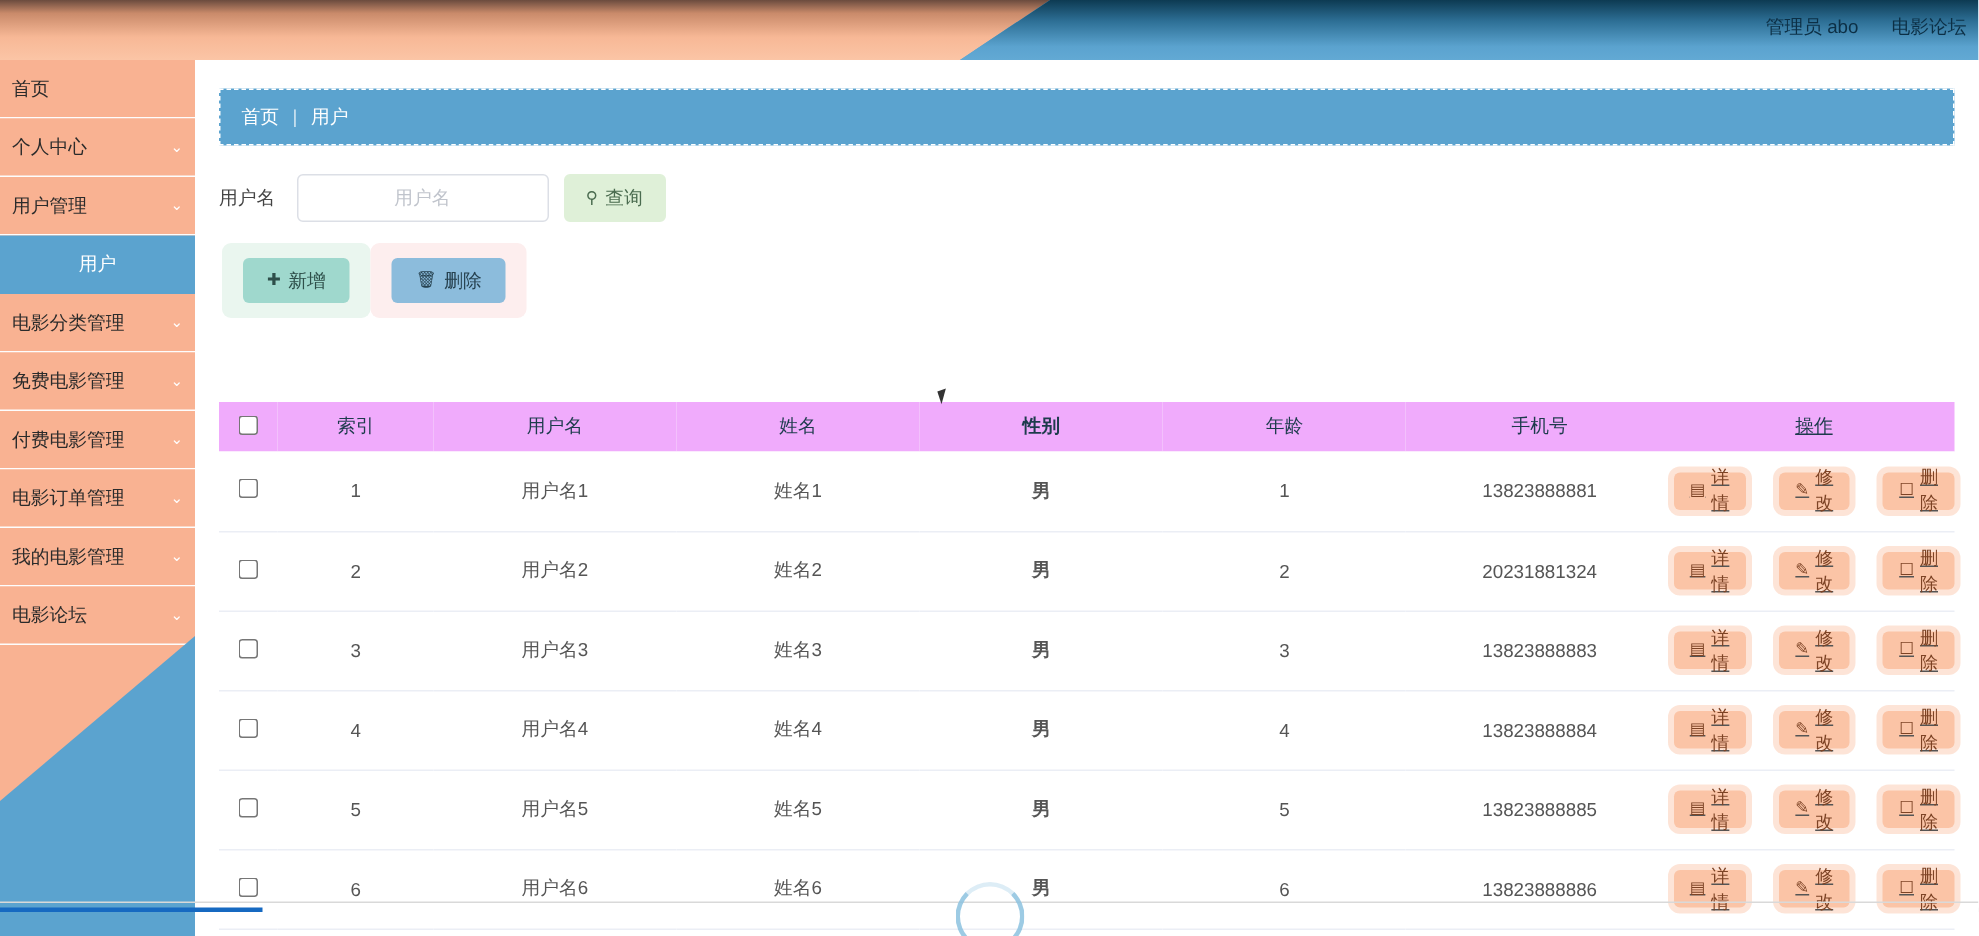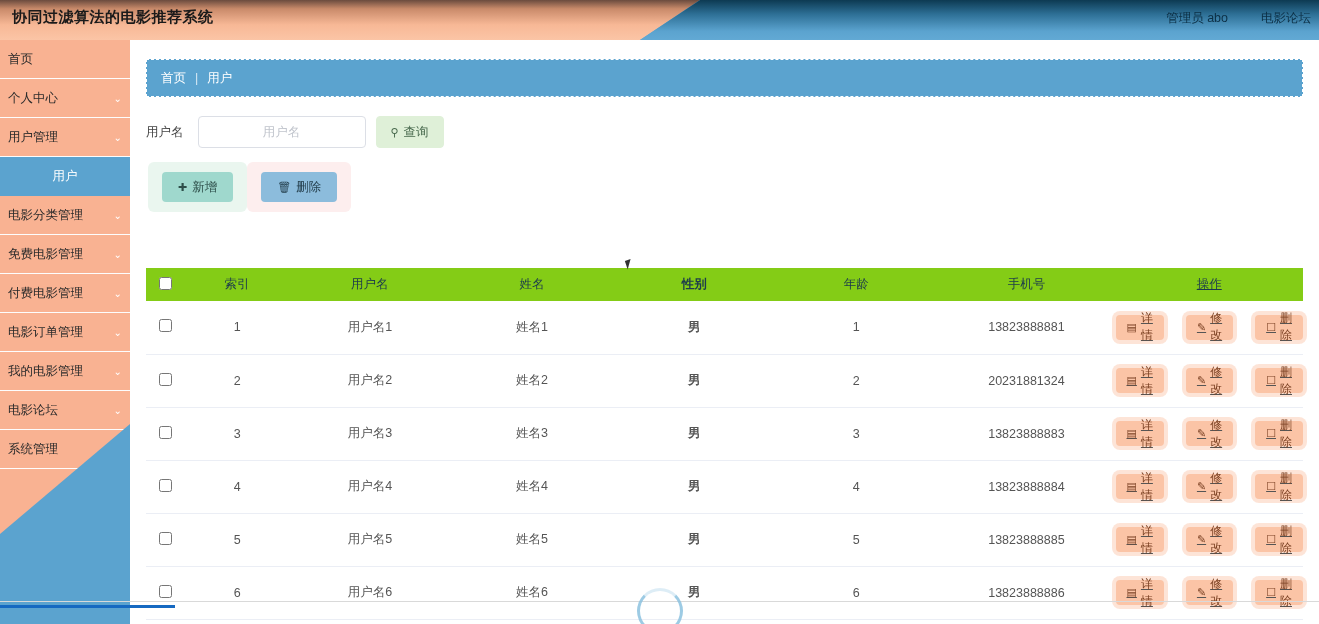--- a/index.html
+++ b/index.html
@@ -28,21 +28,21 @@
     clip-path: polygon(80px 0, 699px 0, 699px 40px, 20px 40px);
   }
   #header-title {
     position:absolute; left:12px; top:8px;
     font-size:15px; font-weight:bold; color:#1a1a1a;
     letter-spacing:0.5px;
     z-index:5;
   }
   #header-right {
     position:absolute; right:8px; top:10px;
-    z-index:5; display:flex; gap:33px; align-items:center;
+    z-index:5; display:flex; gap:22px; align-items:center;
   }
   #header-right span {
     font-size:12.5px; color:#0c2f45;
   }
   #header-right .lnk { cursor:pointer; }
 
   
   #sidebar {
     position:absolute; left:0; top:40px; width:130px; height:584px;
     background:#f9b292;
@@ -133,21 +133,21 @@
   .act-btn.add { background:#9fd8cd; color:#2e4f4a; }
   .act-btn.del { background:#8cbcdc; color:#26414f; }
 
   
   #table-wrap {
     position:absolute; left:16px; top:228px;
     width:1157px;
   }
   table { width:100%; border-collapse:collapse; }
   thead th {
-    background:#84cc16;
+    background:#f0abfc;
     color:#1d3b4c;
     font-size:12.5px;
     font-weight:normal;
     height:33px;
     text-align:center;
     border:none;
     margin-top:44px;
   }
   tbody td {
     height:53px;
@@ -211,40 +211,38 @@
     transform:rotate(-18deg);
     z-index:50;
   }
 </style>
 </head>
 <body>
 
 <div id="header">
   <div id="header-peach"></div>
   <div id="header-blue-overlay"></div>
-  <div id="header-title">协同过滤算法的电影推荐系统</div>
   <div id="header-right">
     <span class="lnk">管理员 abo</span>
     <span class="lnk">电影论坛</span>
   </div>
 </div>
 
 <div id="sidebar">
   <div id="nav-list">
       <div class="nav-item"><span>首页</span></div>
       <div class="nav-item"><span>个人中心</span><span class="caret">⌄</span></div>
       <div class="nav-item"><span>用户管理</span><span class="caret">⌄</span></div>
       <div class="nav-item sub"><span>用户</span></div>
       <div class="nav-item"><span>电影分类管理</span><span class="caret">⌄</span></div>
       <div class="nav-item"><span>免费电影管理</span><span class="caret">⌄</span></div>
       <div class="nav-item"><span>付费电影管理</span><span class="caret">⌄</span></div>
       <div class="nav-item"><span>电影订单管理</span><span class="caret">⌄</span></div>
       <div class="nav-item"><span>我的电影管理</span><span class="caret">⌄</span></div>
       <div class="nav-item"><span>电影论坛</span><span class="caret">⌄</span></div>
-      <div class="nav-item"><span>系统管理</span><span class="caret">⌄</span></div>
     </div>
   <div id="sidebar-wedge"></div>
 </div>
 
 <div id="main">
 
   <div id="breadcrumb">
     <span class="bc-link">首页</span>
     <span class="sep">|</span>
     <span>用户</span>

